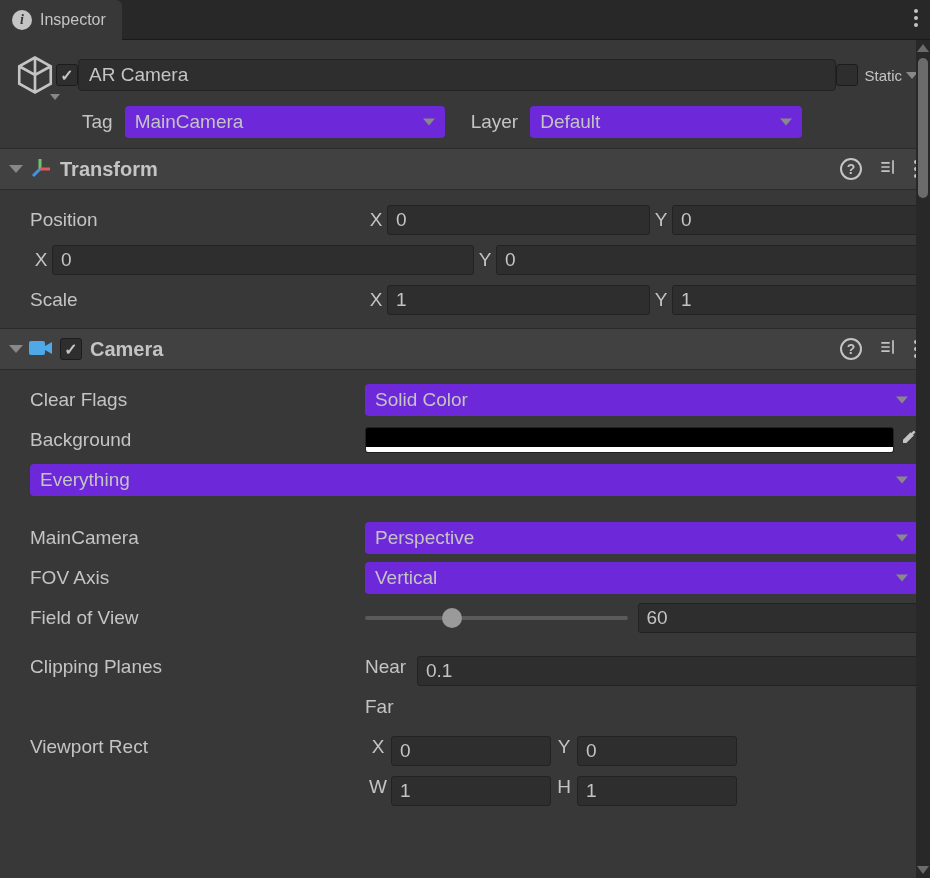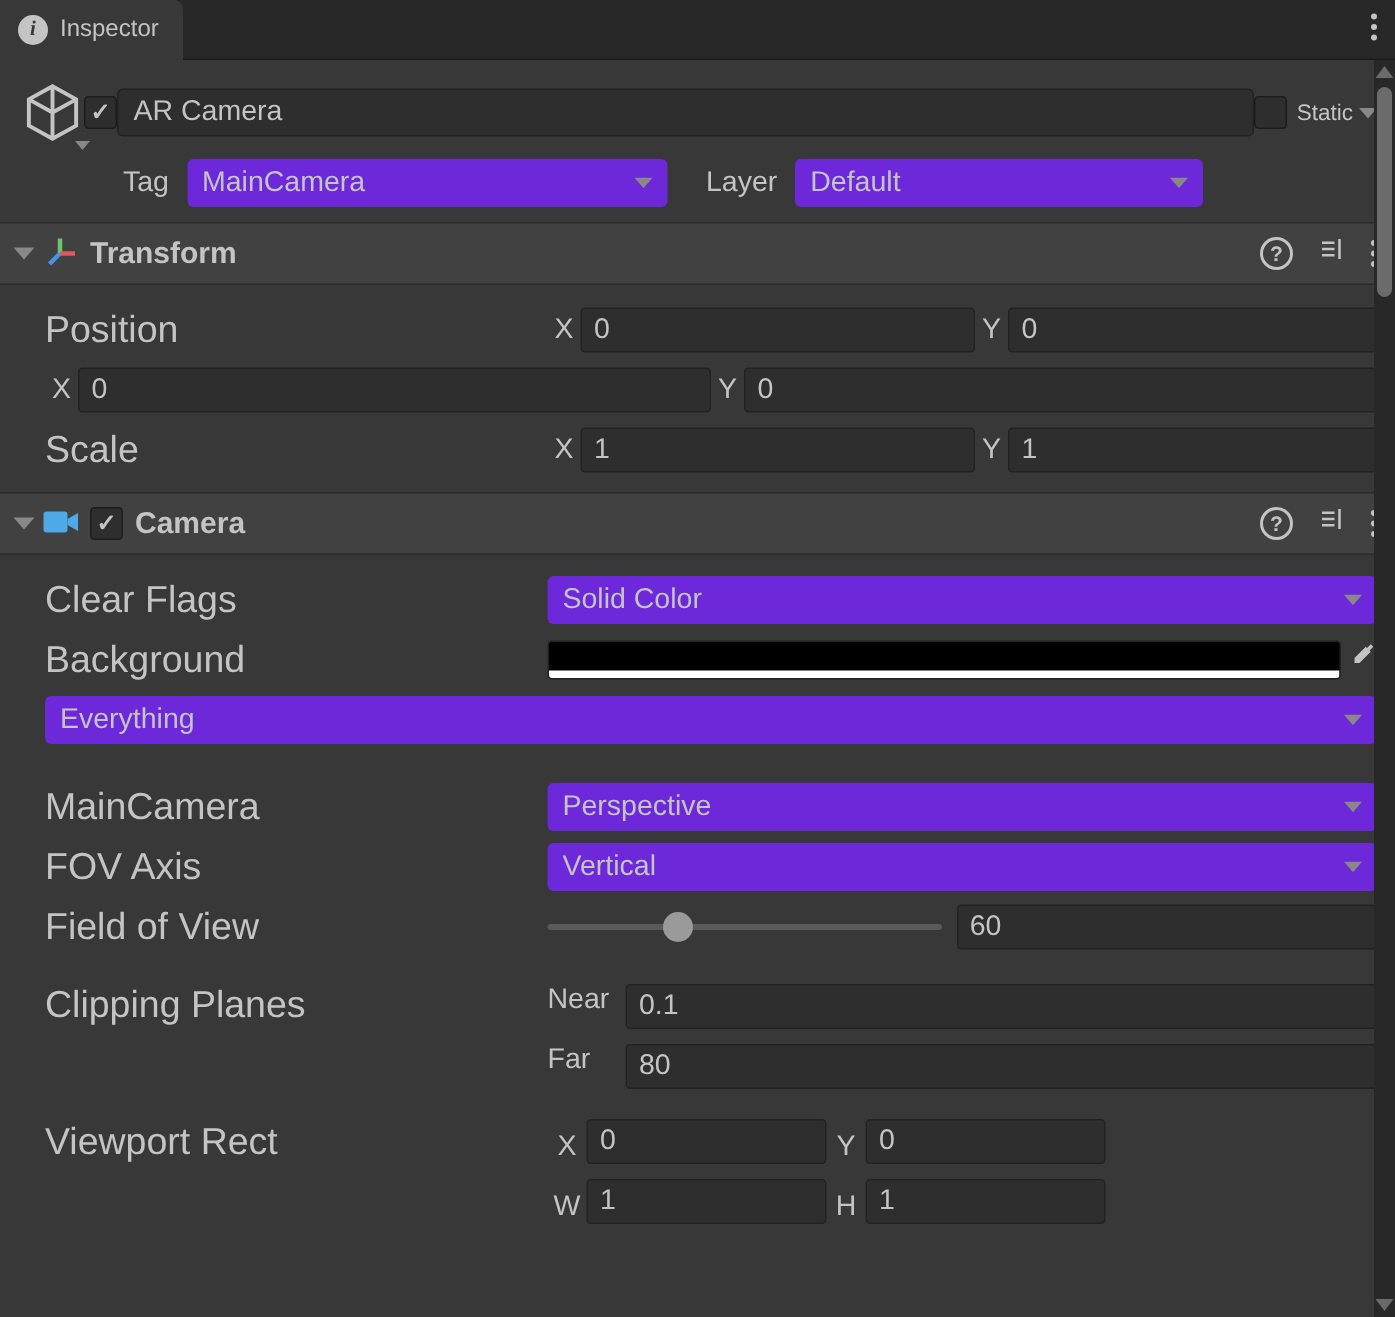--- a/index.html
+++ b/index.html
@@ -134,21 +134,21 @@
 .comp-title { font-size: 20px; font-weight: 600; }
 .comp-spacer { flex:1; }
 .comp-actions { display:flex; align-items:center; gap:16px; }
 .help-circle {
   width:22px;height:22px;border:2px solid #C4C4C4;border-radius:50%;
   display:flex;align-items:center;justify-content:center;font-size:14px;color:#C4C4C4;font-weight:bold;
 }
 .preset-icon svg{ width:20px;height:20px;fill:#C4C4C4;}
 .body-area { padding: 10px 12px 8px 30px; }
 .prop-row { display:flex; align-items:center; height:40px; }
-.prop-label { width: 335px; flex-shrink:0; font-size:25px;}
+.prop-label { width: 335px; flex-shrink:0; font-size:19px;}
 .vec3 { display:flex; flex:1; gap:0;}
 .vec3 .axis { display:flex; align-items:center; flex:1; }
 .vec3 .axis-lbl { width:22px; text-align:center; font-size:19px; }
 .num-input {
   background:#2E2E2E; border:1px solid #222; border-radius:3px;
   color:#C4C4C4; font-size:19px; padding:3px 8px; height:30px; flex:1; min-width:0;
 }
 .drop-full { flex:1; }
 .color-row { display:flex; flex:1; align-items:center; gap:4px;}
 .color-field {
@@ -164,21 +164,21 @@
 .slider-track {
   flex:1; height:4px; background:#5a5a5a; border-radius:2px; position:relative;
 }
 .slider-thumb {
   width:20px;height:20px;border-radius:50%;background:#9a9a9a;
   position:absolute; top:50%; transform:translate(-50%,-50%);
 }
 .slider-val { width:88px; }
 .clip-row { display:flex; align-items:flex-start; height:40px;}
 .clip-lbl { width:52px; font-size:19px;}
-.rect-row { display:flex; align-items:flex-end; height:40px;}
+.rect-row { display:flex; align-items:flex-start; height:40px;}
 .rect-lbl { width:26px; text-align:center; font-size:19px;}
 .rect-in { width:160px !important; flex:none;}
 .scrollbar-v {
   position:absolute; right:0; top:40px; bottom:0; width:14px; background:#282828;
 }
 .scrollbar-v .arrow {
   position:absolute; left:50%; transform:translateX(-50%);
   width:0;height:0;border-left:6px solid transparent;border-right:6px solid transparent;
 }
 .scrollbar-v .arrow.up { top:4px; border-bottom:8px solid #6b6b6b;}
@@ -391,21 +391,20 @@
   </div>
   <div class="spacer-row"></div>
   <div class="clip-row">
     <span class="prop-label">Clipping Planes</span>
     <span class="clip-lbl">Near</span>
     <input class="num-input" style="flex: 1 1 0%;" value="0.1">
   </div>
   <div class="clip-row">
     <span class="prop-label"></span>
     <span class="clip-lbl">Far</span>
-    <input class="num-input" style="flex: 1 1 0%;" value="80">
   </div>
   <div class="rect-row">
     <span class="prop-label">Viewport Rect</span>
     <span class="rect-lbl">X</span>
     <input class="num-input rect-in" value="0" style="">
     <span class="rect-lbl">Y</span>
     <input class="num-input rect-in" value="0" style="">
   </div>
   <div class="rect-row">
     <span class="prop-label"></span>

